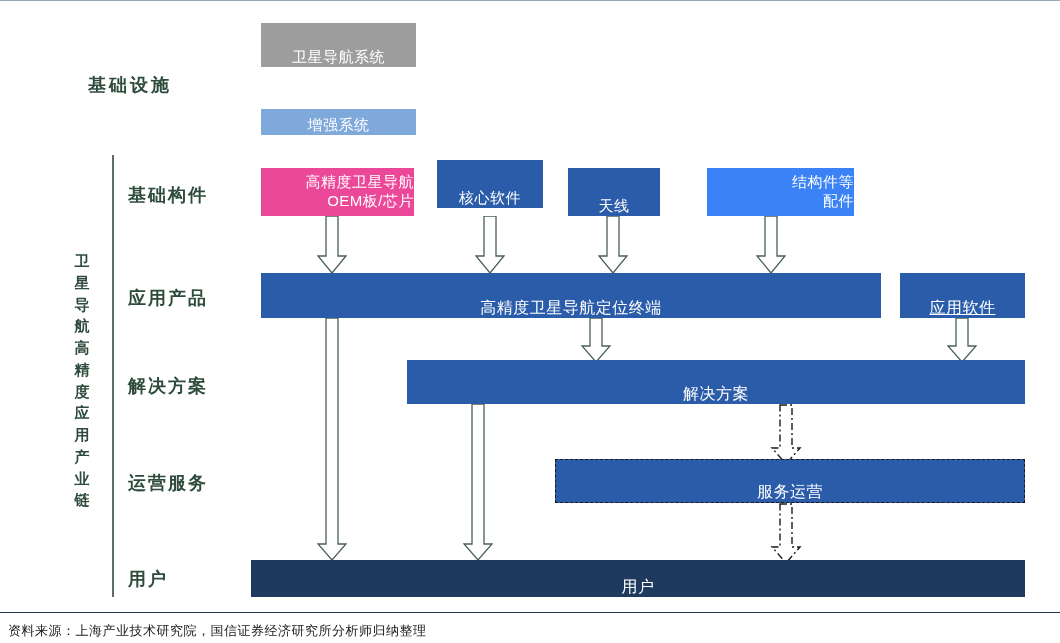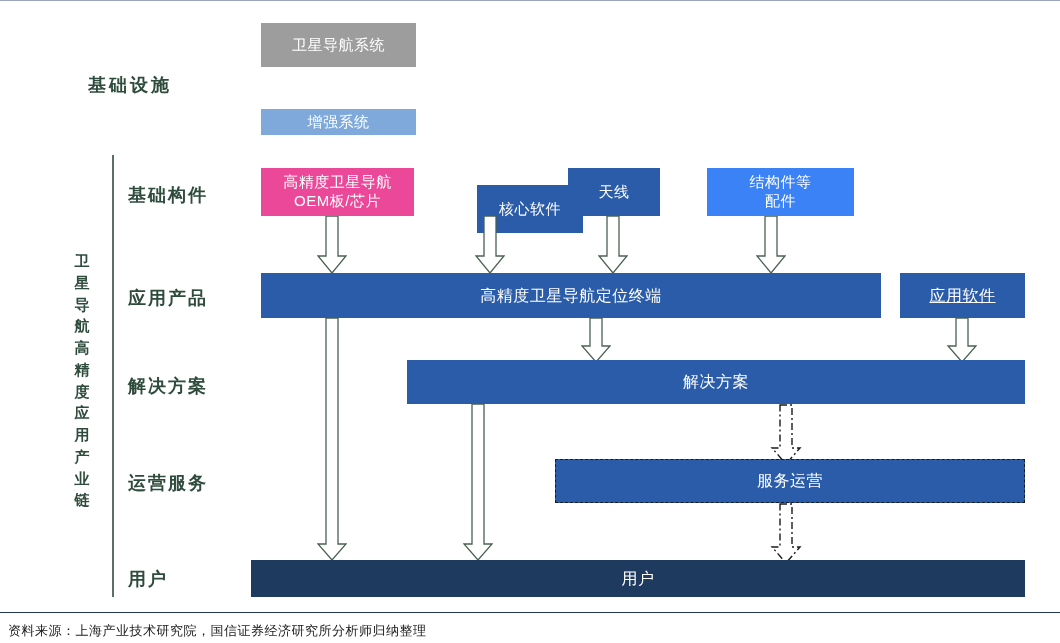--- a/index.html
+++ b/index.html
@@ -8,21 +8,21 @@
     background:#ffffff;
     font-family:"Liberation Sans","DejaVu Sans",sans-serif;
     position:relative;
     overflow:hidden;
   }
   #canvas{position:absolute;left:0;top:0;width:1060px;height:643px;}
 
   
   .node{
     position:absolute;
-    display:flex;align-items:center;justify-content:center;
+    display:flex;align-items:flex-end;justify-content:center;
     text-align:center;
     color:#ffffff;
     font-weight:400;
     line-height:1.25;
     box-sizing:border-box;
     letter-spacing:.5px;
   }
   .node span{display:block;}
 
   
@@ -114,21 +114,21 @@
   <div class="row-label" style="left:128px;top:286px;">应用产品</div>
   <div class="row-label" style="left:128px;top:374px;">解决方案</div>
   <div class="row-label" style="left:128px;top:471px;">运营服务</div>
   <div class="row-label" style="left:128px;top:567px;">用户</div>
 
   <div class="node" style="left:261px;top:168px;width:153px;height:48px;background:#ec4899;font-size:15px;flex-direction:column;">
     <span>高精度卫星导航</span>
     <span>OEM板/芯片</span>
   </div>
 
-  <div class="node" style="left:437px;top:185px;width:106px;height:48px;background:#2a5caa;font-size:15px;margin-left:40px;">
+  <div class="node" style="left:437px;top:160px;width:106px;height:48px;background:#2a5caa;font-size:15px;">
     <span>核心软件</span>
   </div>
 
   <div class="node" style="left:568px;top:168px;width:92px;height:48px;background:#2a5caa;font-size:15px;">
     <span>天线</span>
   </div>
 
   <div class="node" style="left:707px;top:168px;width:147px;height:48px;background:#3b82f6;font-size:15px;flex-direction:column;">
     <span>结构件等</span>
     <span>配件</span>

